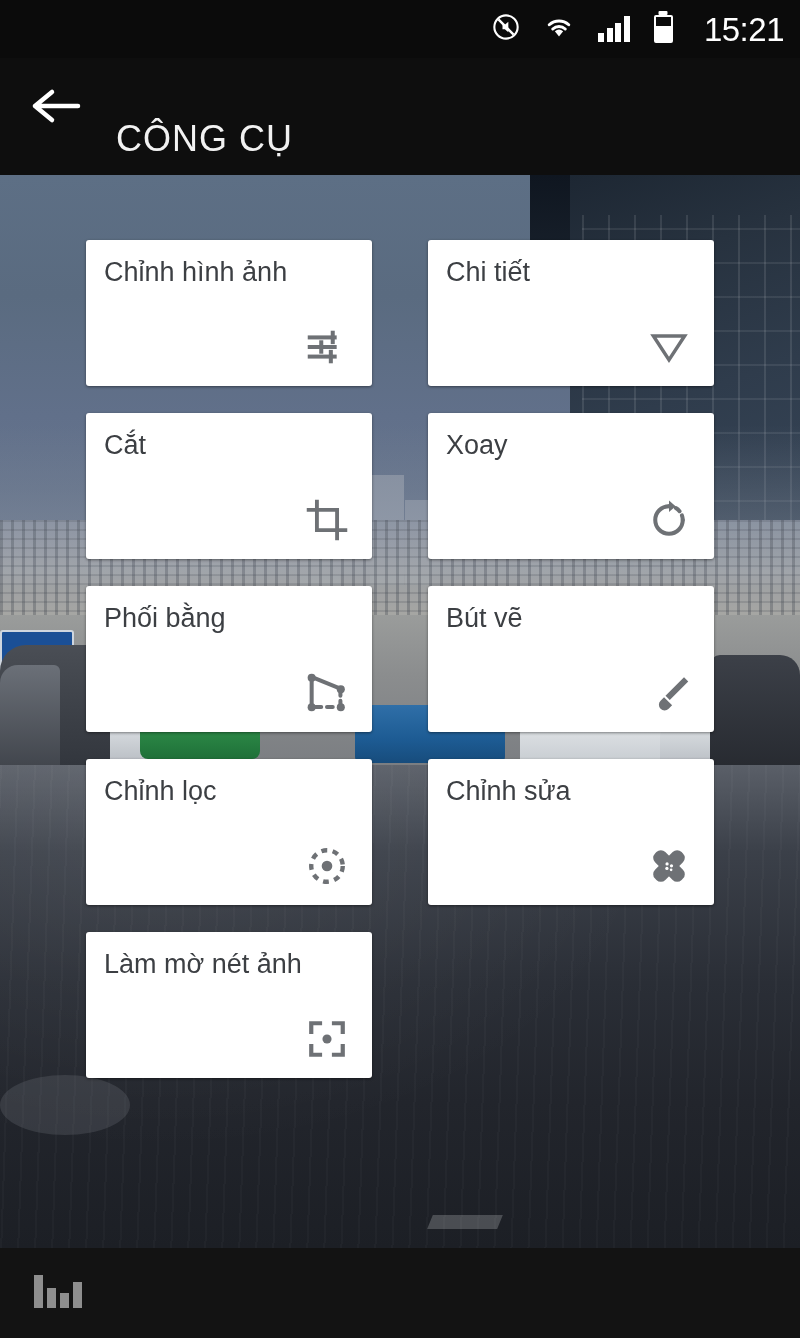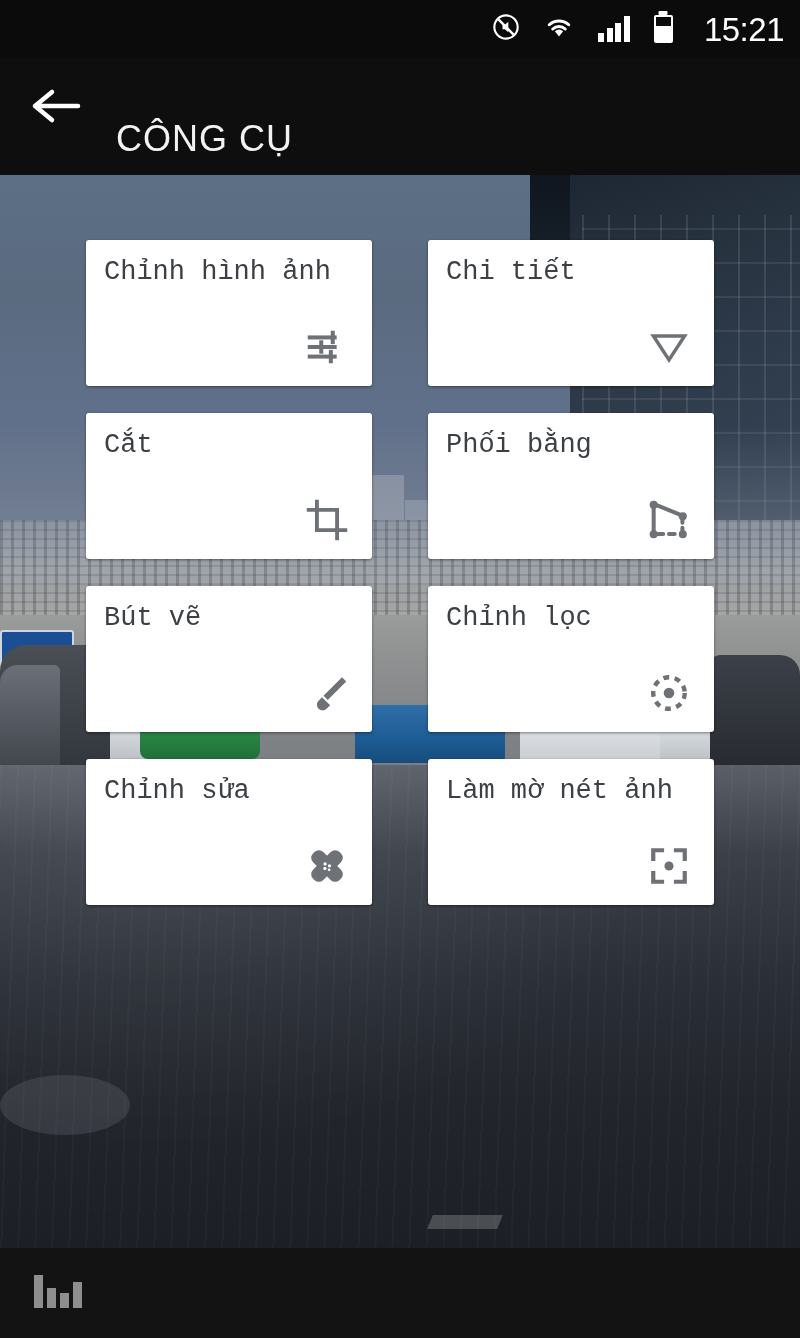--- a/index.html
+++ b/index.html
@@ -258,21 +258,21 @@
     box-shadow: 0 1px 3px rgba(0,0,0,0.45);
     cursor: pointer;
     box-sizing: border-box;
   }
   .card-label {
     position: absolute;
     left: 18px; top: 17px;
     font-size: 27px;
     color: #3c3f43;
     white-space: nowrap;
-    font-family: Liberation Mono, monospace;
+    font-family: Liberation Sans, sans-serif;
   }
   .card-icon {
     position: absolute;
     right: 18px; bottom: 12px;
     width: 54px; height: 54px;
     display: flex;
     align-items: center;
     justify-content: center;
   }
   .card-icon svg { display: block; }
@@ -401,20 +401,30 @@
       <div class="card-icon">
         <svg width="44" height="44" viewBox="0 0 24 24">
           <g stroke="#6e7175" stroke-width="2.1" fill="none" stroke-linecap="square">
             <path d="M6.5 2 V17.5 H22"></path>
             <path d="M2 6.5 H17.5 V22"></path>
           </g>
         </svg>
       </div>
     </div>
 
+    <div class="card">
+      <div class="card-label">Xoay</div>
+      <div class="card-icon">
+        <svg width="44" height="44" viewBox="0 0 24 24">
+          <path d="M12 4.5 A7.5 7.5 0 1 0 19.5 12" fill="none" stroke="#6e7175" stroke-width="2.2" stroke-linecap="round"></path>
+          <path d="M19.5 12 A7.5 7.5 0 0 0 12 4.5" fill="none" stroke="#6e7175" stroke-width="2.2" stroke-linecap="round" stroke-dasharray="2.6 2.6"></path>
+          <path d="M12 1.3 L15.6 4.5 L12 7.7 Z" fill="#6e7175"></path>
+        </svg>
+      </div>
+    </div>
 
     <div class="card">
       <div class="card-label">Phối bằng</div>
       <div class="card-icon">
         <svg width="46" height="46" viewBox="0 0 24 24">
           <g stroke="#6e7175" stroke-width="2.1" stroke-linecap="round">
             <line x1="4" y1="5" x2="4" y2="19"></line>
             <line x1="5.5" y1="4.2" x2="18" y2="9.3"></line>
             <line x1="19" y1="11" x2="19" y2="17.6" stroke-dasharray="2.4 2.6"></line>
             <line x1="6" y1="19.3" x2="17.4" y2="19.3" stroke-dasharray="3 3"></line>

